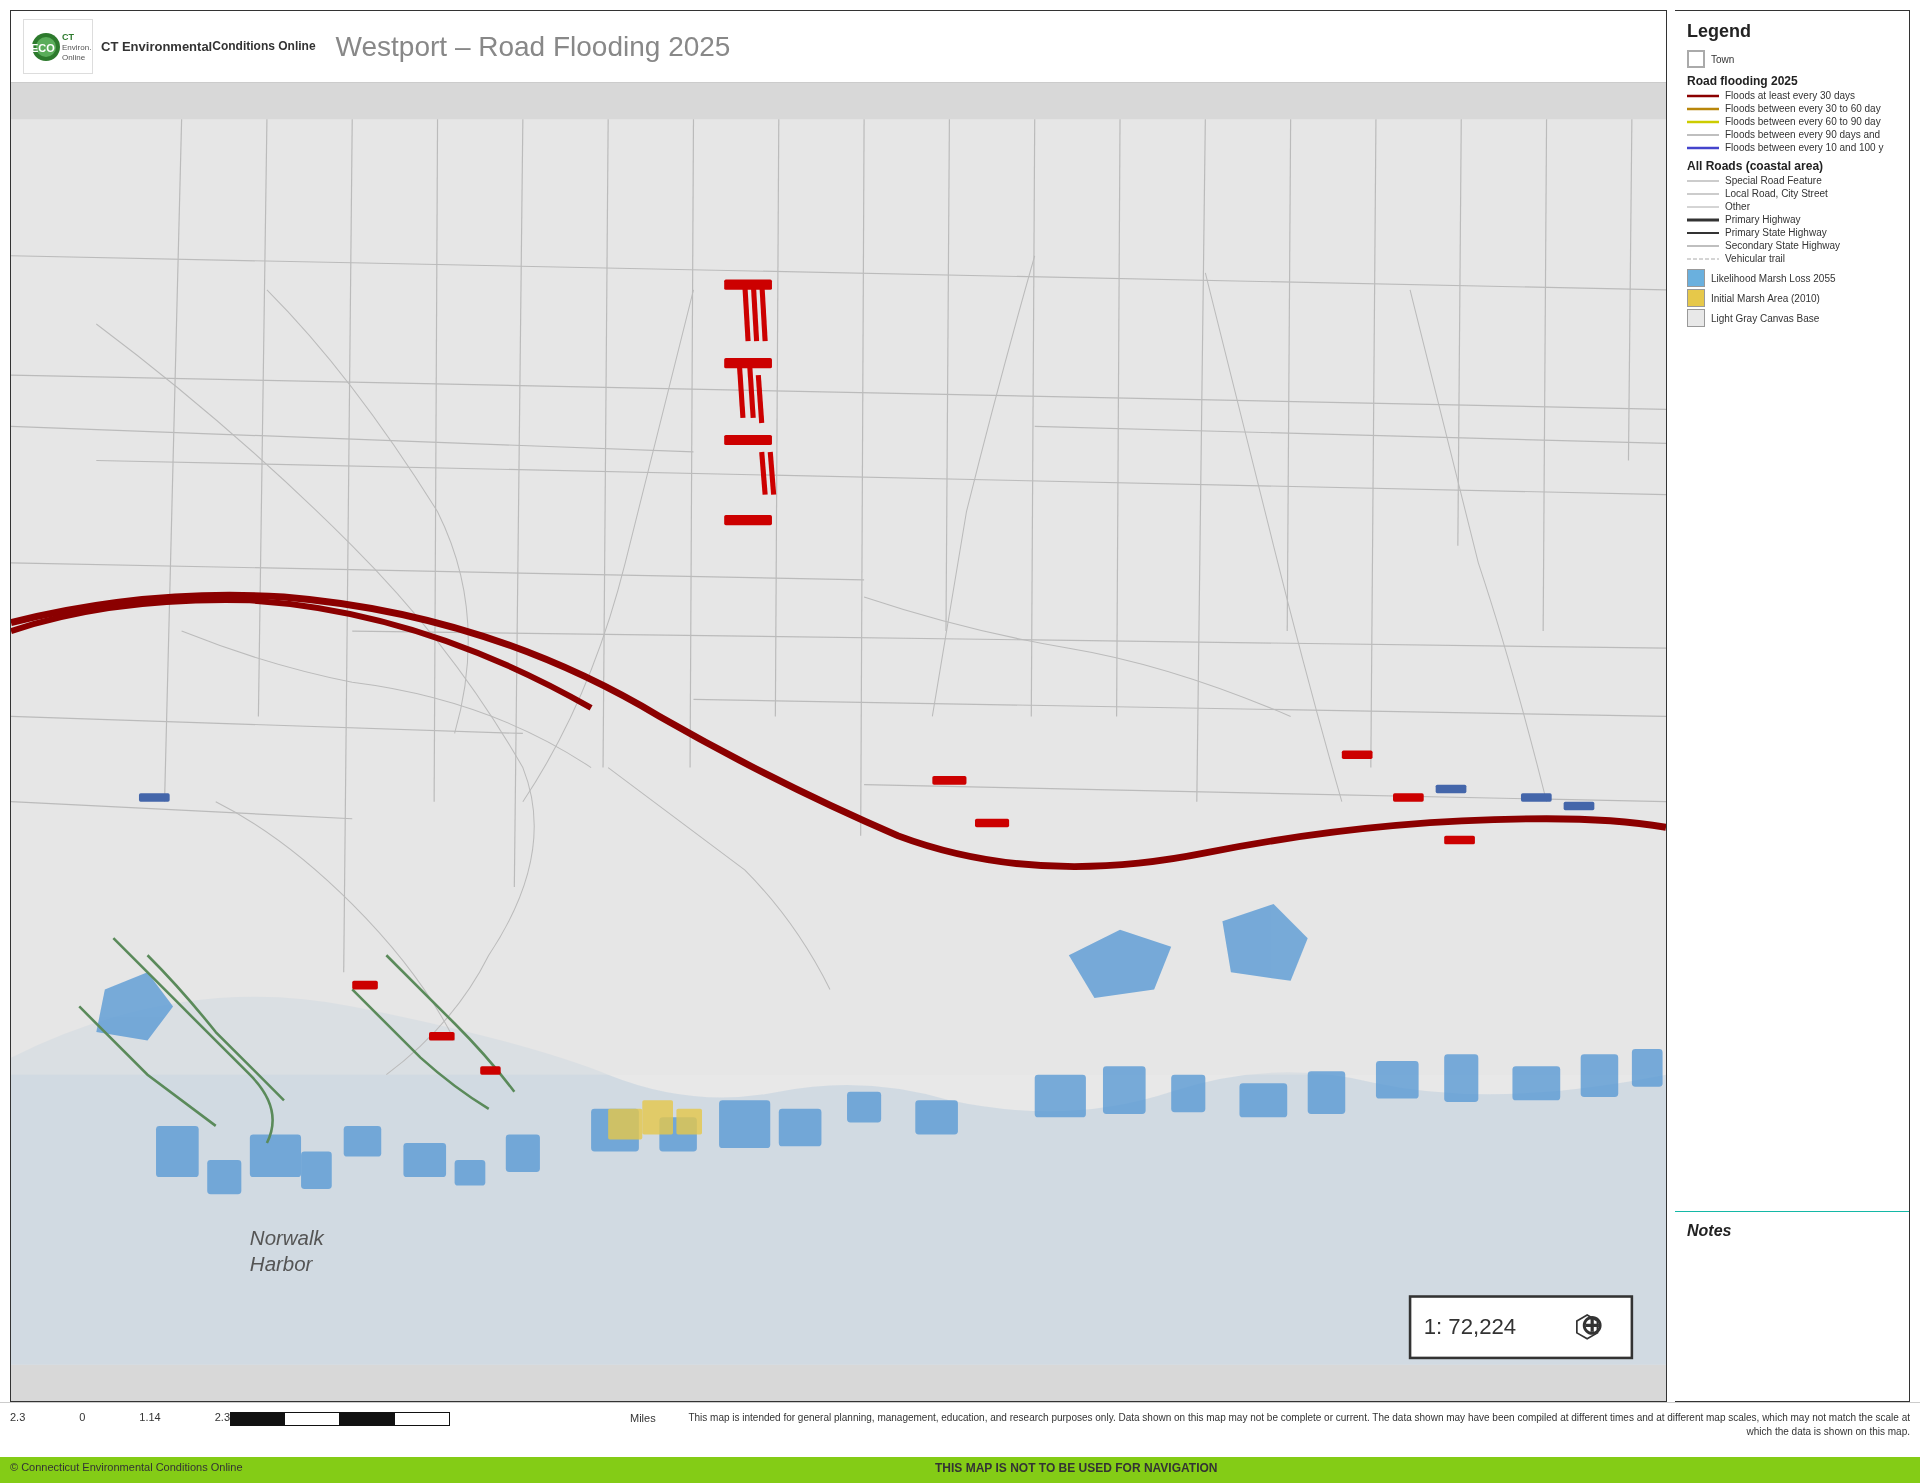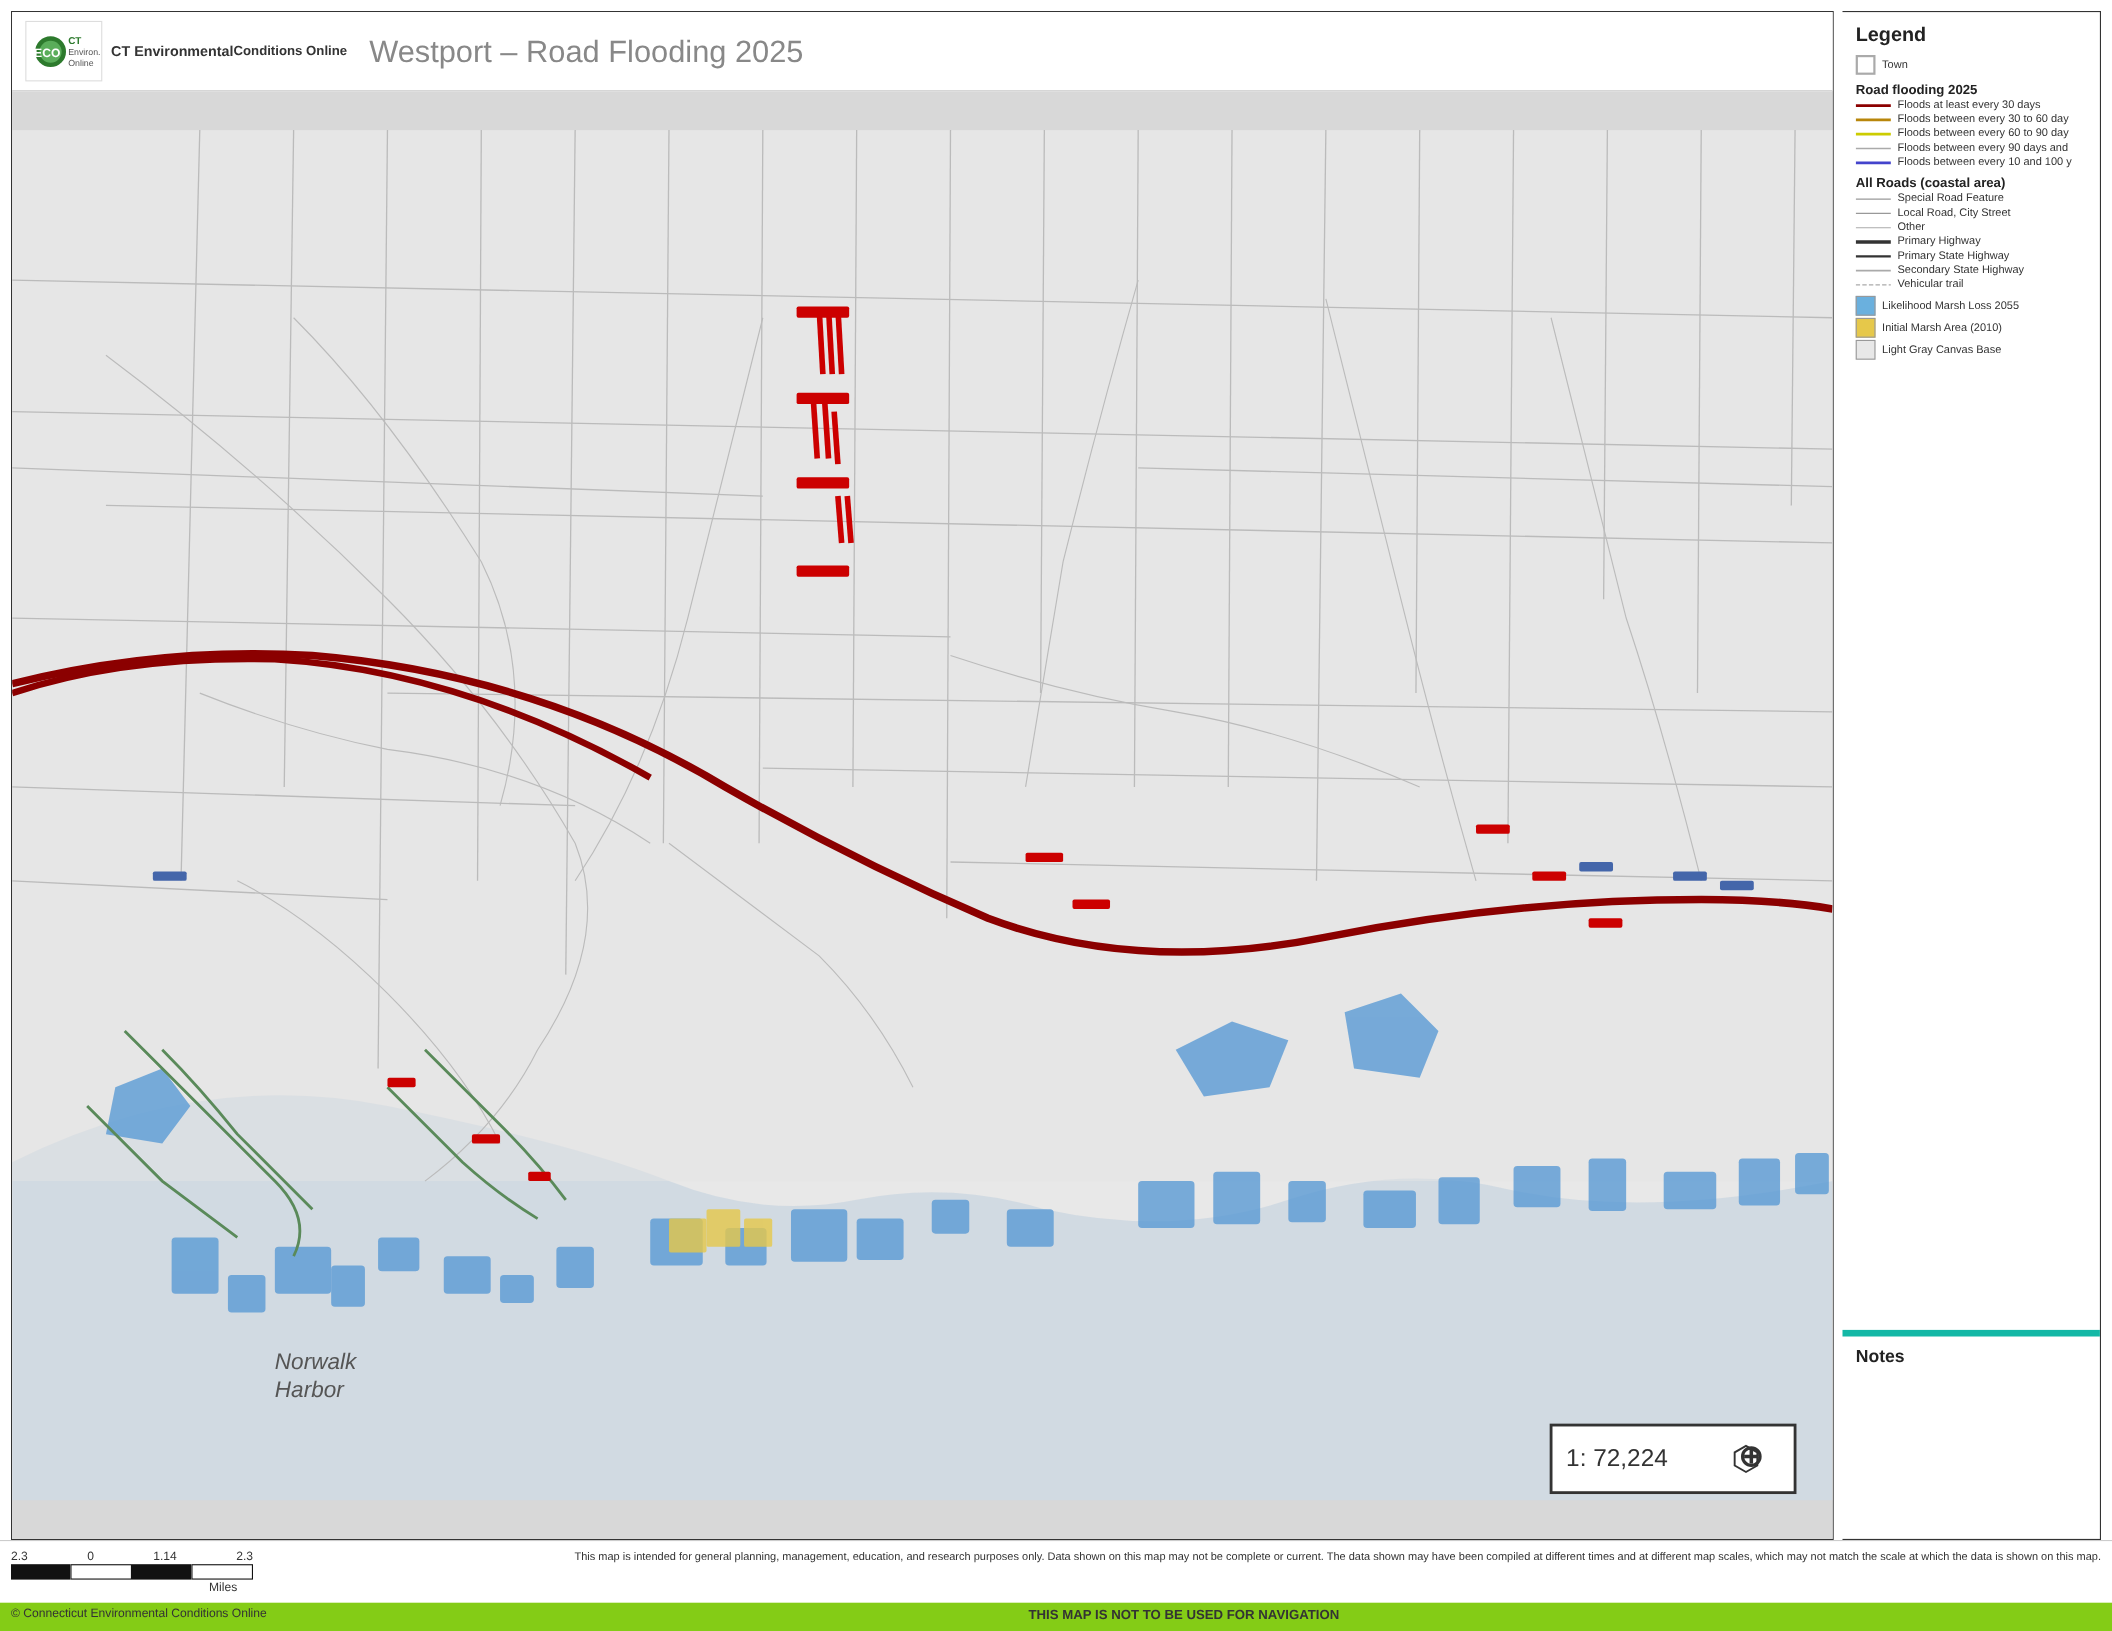--- a/index.html
+++ b/index.html
@@ -123,41 +123,41 @@
       flex-shrink: 0;
     }
     .legend-square-outline {
       width: 18px;
       height: 18px;
       border: 2px solid #aaa;
       background: #fff;
       flex-shrink: 0;
     }
     #notes-area {
-      border-top: 6px solid #14b8a6;
+      border-top: 1px solid #14b8a6;
       padding: 10px 12px;
       min-height: 190px;
+      font-style: italic;
     }
     #notes-title {
       font-size: 16px;
       font-weight: bold;
       color: #222;
     }
     #bottom-bar {
       display: flex;
       align-items: flex-start;
       padding: 8px 10px;
       background: #fff;
       border-top: 1px solid #ccc;
       gap: 20px;
       min-height: 55px;
     }
     #scale-ruler-section {
       display: flex;
-      flex-direction: column;
       align-items: flex-start;
       min-width: 220px;
     }
     #scale-numbers {
       display: flex;
       justify-content: space-between;
       width: 220px;
       font-size: 11px;
       color: #333;
     }

